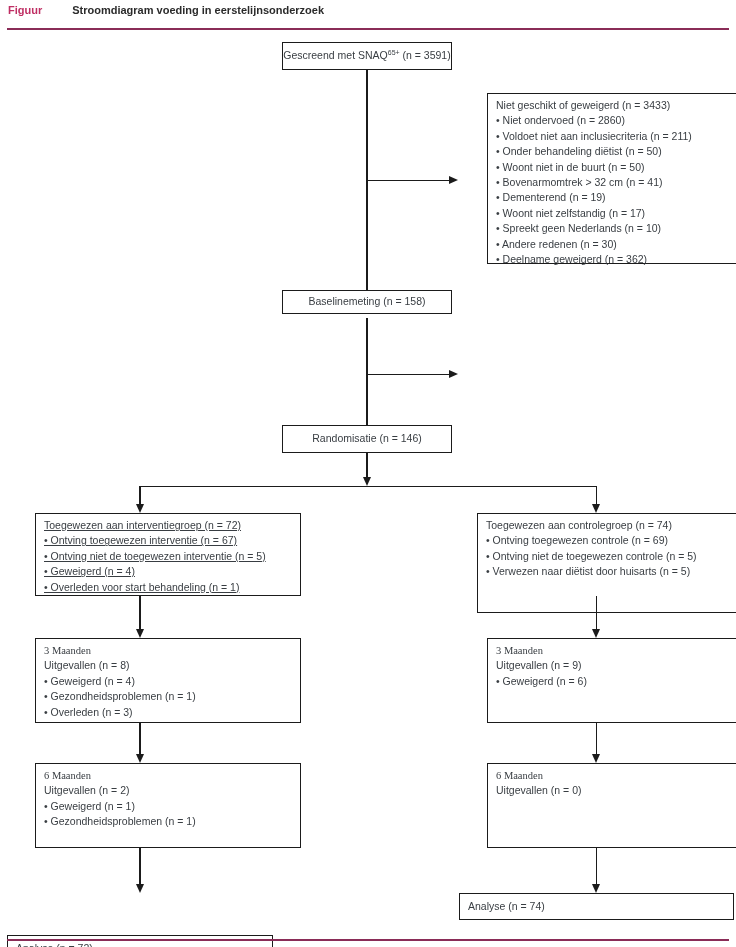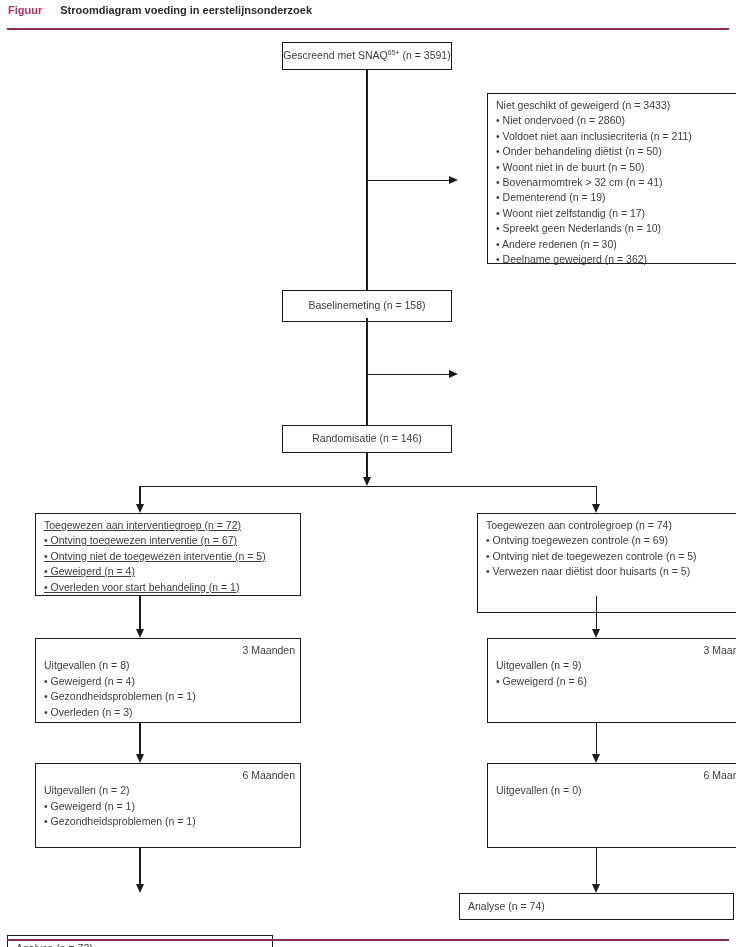--- a/index.html
+++ b/index.html
@@ -13,36 +13,36 @@
     position:relative;
     width:736px;height:947px;
     background:#ffffff;
     font-family:"Liberation Sans","DejaVu Sans",sans-serif;
     font-size:10.5px;
     color:var(--text);
     overflow:hidden;
   }
   .fig-header{position:absolute;left:8px;top:4px;font-weight:bold;font-size:11px;white-space:nowrap;}
   .fig-label{color:var(--accent);margin-right:18px;}
-  .fig-title{color:#2b2b2b;}
+  .fig-title{color:#2b2b2b;margin-left:12px;}
   .rule{position:absolute;left:7px;width:722px;height:1.6px;background:var(--rule);}
   .rule-top{top:28px;}
   .rule-bottom{top:939px;}
 
   .box{
     position:absolute;
     border:1.4px solid var(--line);
     background:#fff;
     box-sizing:border-box;
     line-height:15.4px;
   }
   .box.centered{display:flex;align-items:center;justify-content:center;white-space:nowrap;}
   .box.list{padding:4px 5px 0 8px;margin-left:28px;}
   .box.analysis{display:flex;align-items:center;padding-left:8px;}
-  .stage-title{text-align:right;}
+  .stage-title{text-align:left;font-family:Liberation Serif, serif;}
   sup{font-size:7px;vertical-align:super;line-height:0;}
 
   .vline{position:absolute;width:1.3px;background:var(--line);}
   .hline{position:absolute;height:1.3px;background:var(--line);}
   .arrow-down{
     position:absolute;width:0;height:0;
     border-left:4.5px solid transparent;
     border-right:4.5px solid transparent;
     border-top:9px solid var(--line);
   }
@@ -76,21 +76,21 @@
         <div>• Woont niet in de buurt (n = 50)</div>
         <div>• Bovenarmomtrek &gt; 32 cm (n = 41)</div>
         <div>• Dementerend (n = 19)</div>
         <div>• Woont niet zelfstandig (n = 17)</div>
         <div>• Spreekt geen Nederlands (n = 10)</div>
         <div>• Andere redenen (n = 30)</div>
         <div>• Deelname geweigerd (n = 362)</div>
       </div>
   </div>
 
-  <div class="box centered" style="left:282px;top:290px;width:170px;height:32px;">
+  <div class="box centered" style="left:282px;top:290px;width:170px;height:24px;">
     <span>Baselinemeting (n = 158)</span>
   </div>
 
 
   <div class="box centered" style="left:282px;top:425px;width:170px;height:28px;">
     <span>Randomisatie (n = 146)</span>
   </div>
 
   <div class="box list" style="left:7px;top:513px;width:266px;height:83px;text-decoration:underline;">
     <div>Toegewezen aan interventiegroep (n = 72)</div>

